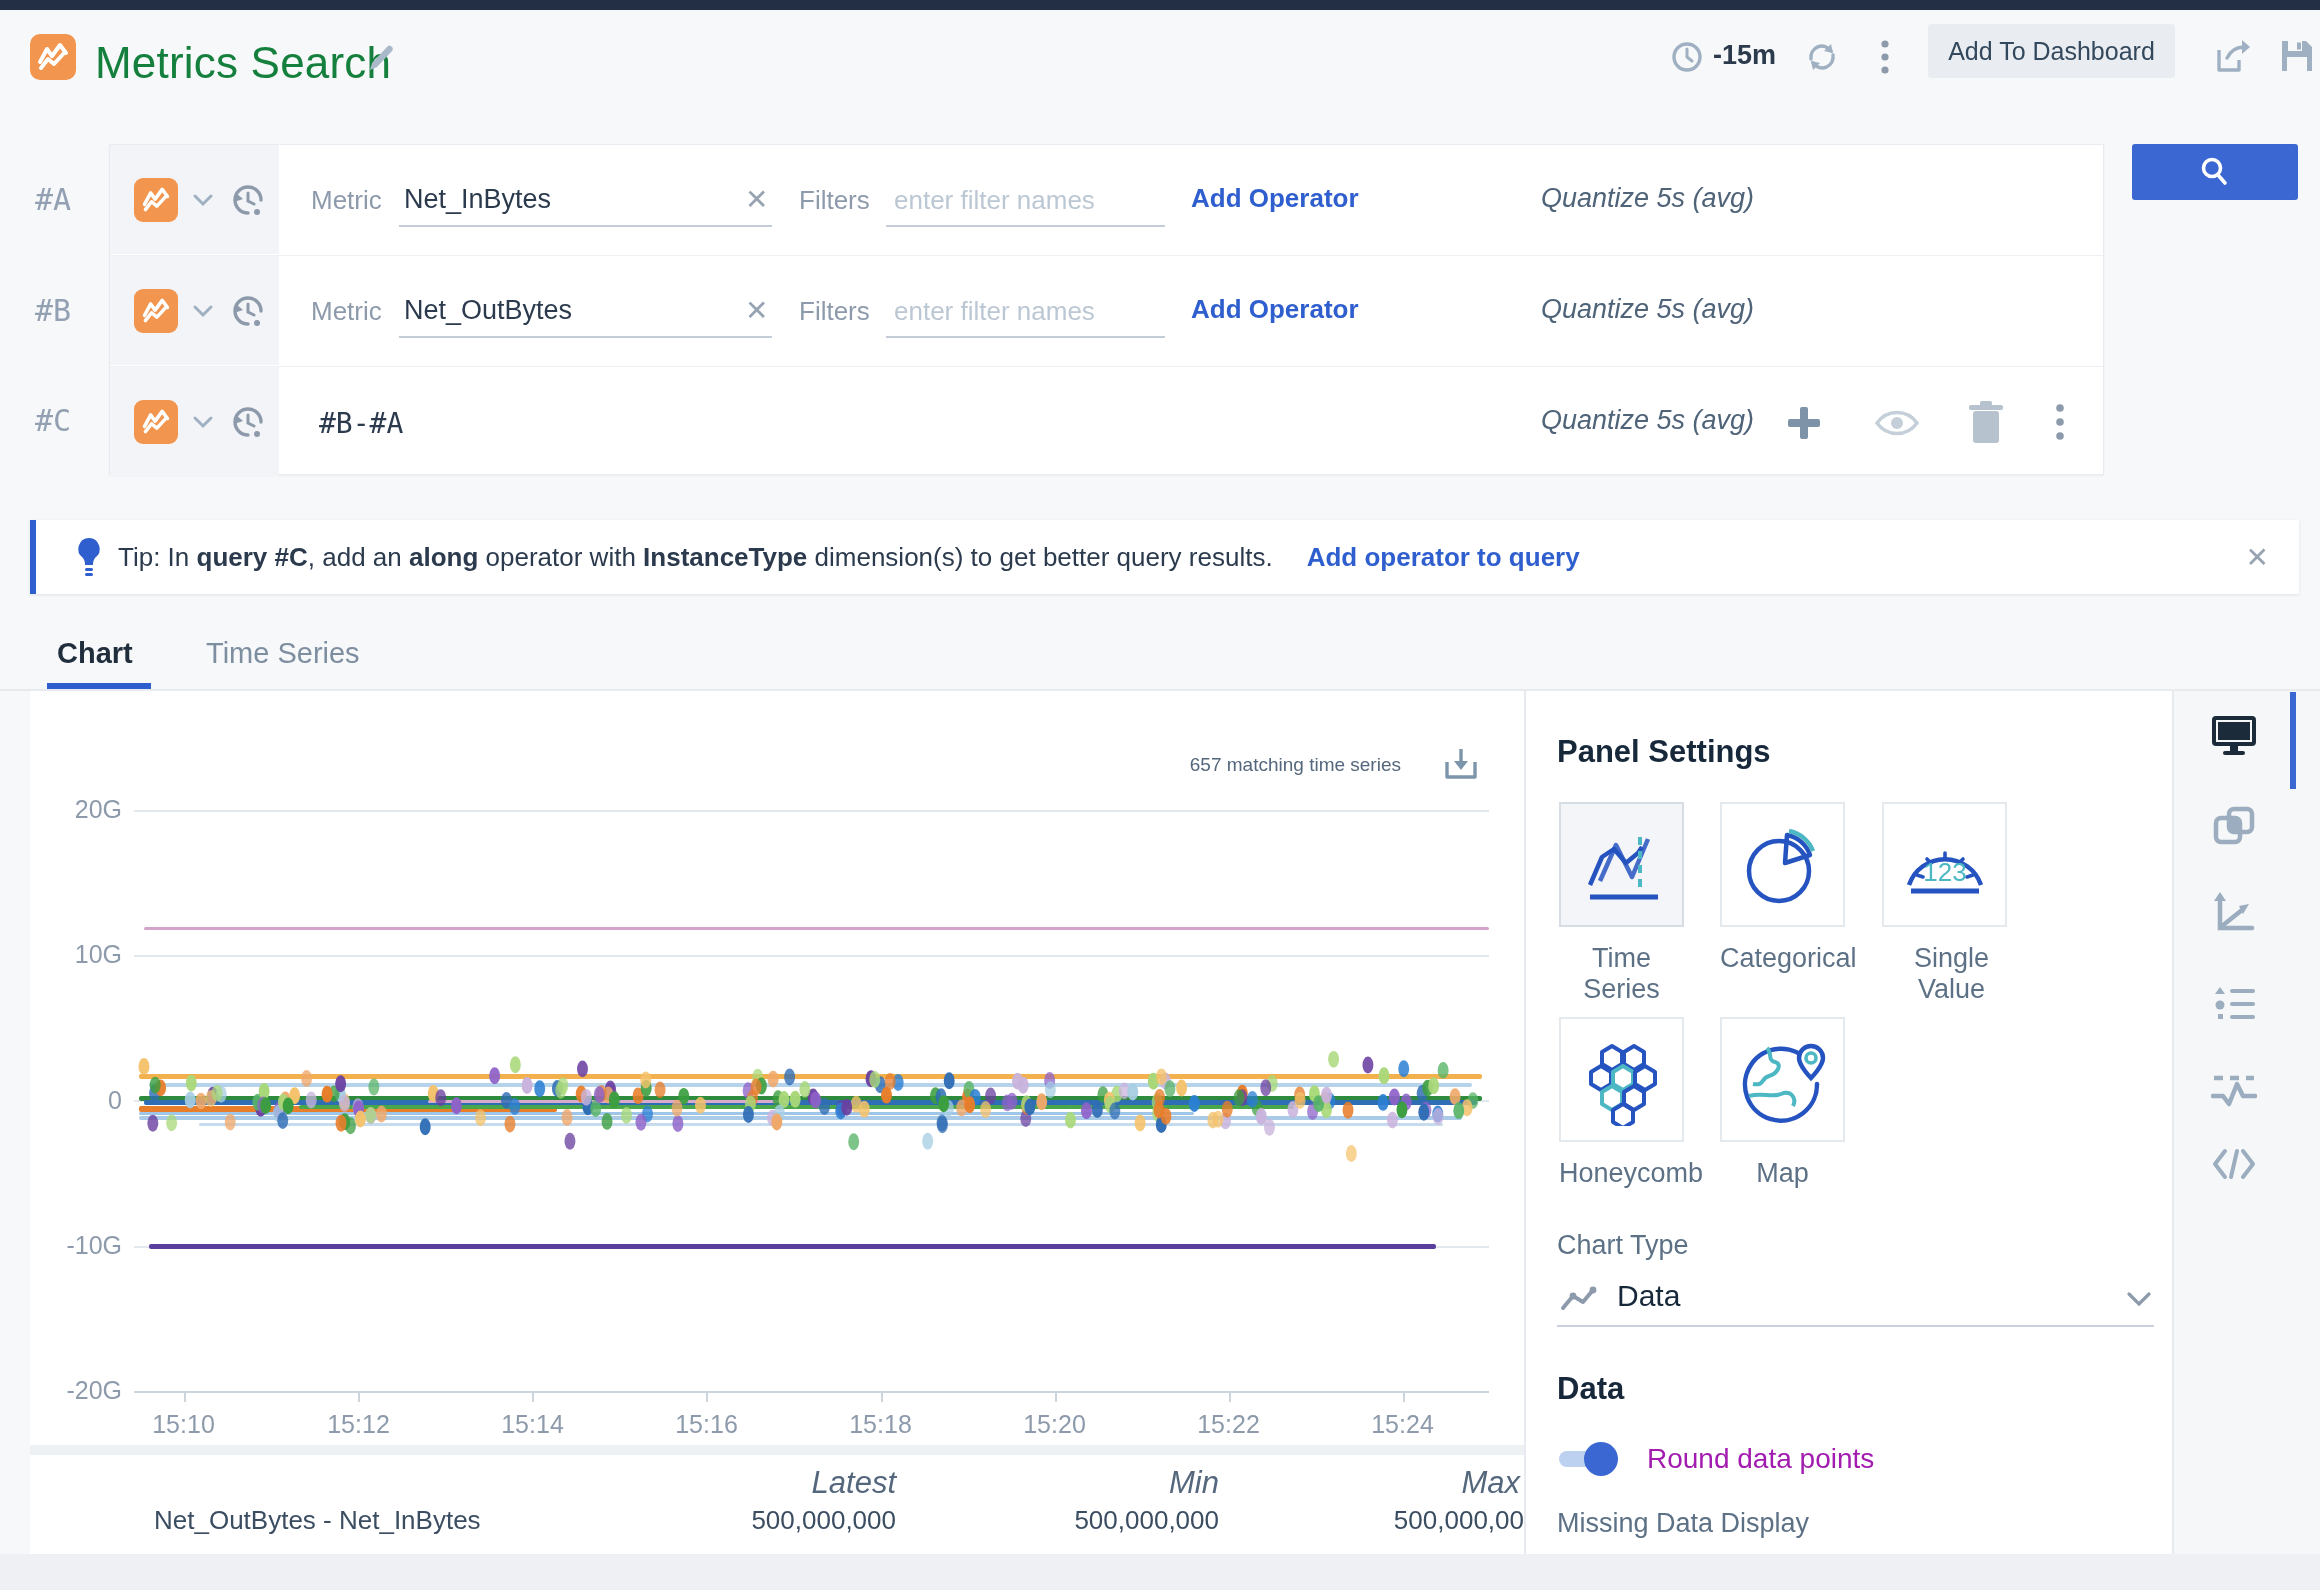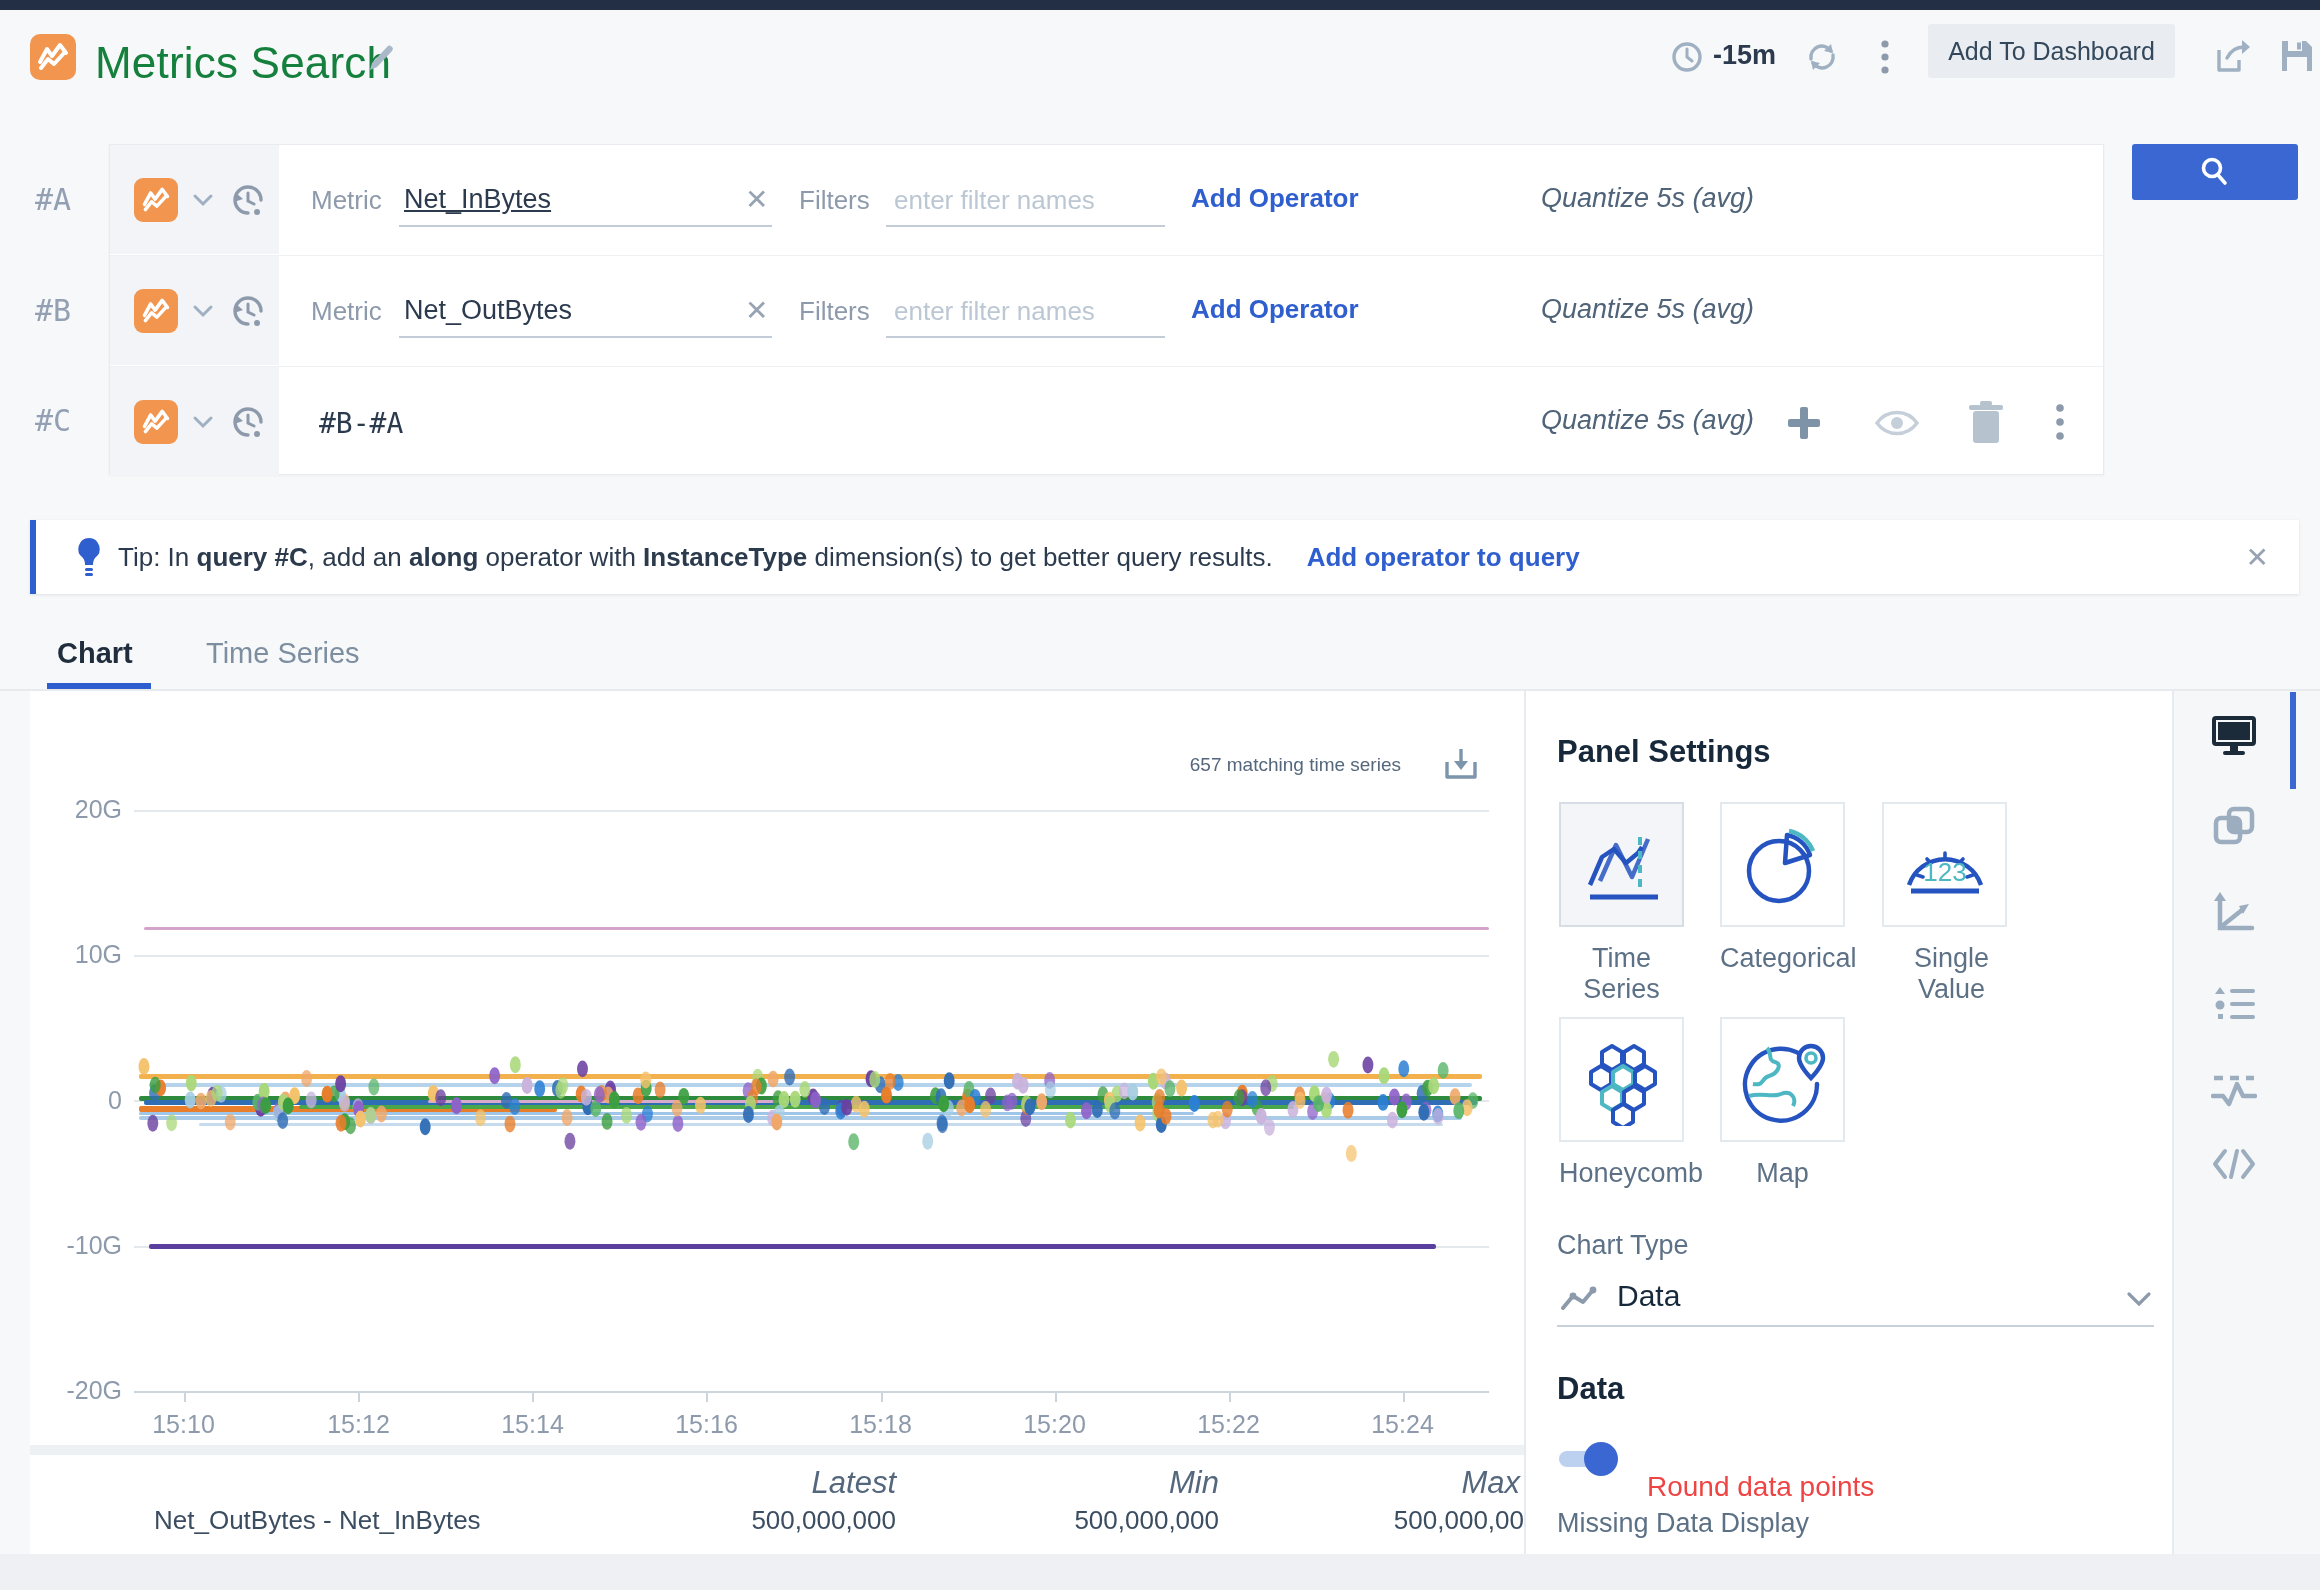--- a/index.html
+++ b/index.html
@@ -68,21 +68,21 @@
   
   .ps-title { font-size:31px; font-weight:bold; color:#17283a; }
   .tile { position:absolute; width:125px; height:125px; background:#fff; border:2px solid #e4e9ee; display:flex; align-items:center; justify-content:center; cursor:pointer; }
   .tile.selected { background:#f3f5f8; border-color:#d7dde4; }
   .tile-label { position:absolute; font-size:27px; color:#5d7186; text-align:center; }
   .sec-label { font-size:27px; color:#5d7186; }
   .select-value { font-size:30px; color:#17283a; }
   .select-underline { left:1557px; top:1325px; width:597px; height:2px; background:#c9d2dc; }
   .toggle-track { left:1559px; top:1451px; width:58px; height:16px; border-radius:8px; background:#bcd0f0; }
   .toggle-knob { left:1584px; top:1442px; width:34px; height:34px; border-radius:50%; background:#3a67d2; }
-  .toggle-label { font-size:28px; color:#ef4444;margin-top:28px; }
+  .toggle-label { font-size:28px; color:#a21caf; }
 
   
   .icon-strip { left:2172px; top:691px; width:148px; height:864px; background:#f5f7f9; border-left:2px solid #e7ebef; }
   .strip-active-bar { left:2290px; top:692px; width:6px; height:97px; background:#3a67d2; }
   .strip-ico { position:absolute; left:2210px; width:48px; height:48px; display:flex; align-items:center; justify-content:center; color:#9badbf; cursor:pointer; }
 </style>
 </head>
 <body>
 
 <div id="root">
@@ -147,21 +147,21 @@
             <polyline points="3,3 11,11 19,3" fill="none" stroke="#9fb0c2" stroke-width="3" stroke-linecap="round"></polyline>
           </svg>
         <svg width="40" height="40" viewBox="0 0 40 40">
           <path d="M33 20 A13 13 0 1 0 20 33" fill="none" stroke="#8d9aab" stroke-width="3.4" stroke-linecap="round"></path>
           <polygon points="8,13 6,22 15,19" fill="#8d9aab"></polygon>
           <polyline points="20,13 20,21 26,24" fill="none" stroke="#8d9aab" stroke-width="3" stroke-linecap="round"></polyline>
           <circle cx="29" cy="32" r="3" fill="#8d9aab"></circle>
         </svg>
       </div>
       <div class="abs field-label" style="left:201px; top:40px;">Metric</div>
-      <div class="abs field-value" style="left:294px; top:39px;text-decoration:underline;">Net_InBytes</div>
+      <div class="abs field-value" style="left:294px; top:39px;">Net_InBytes</div>
       <div class="field-underline" style="left:289px; top:80px; width:373px;"></div>
       <div class="abs x-clear" style="left:635px; top:38px;">✕</div>
       <div class="abs field-label" style="left:689px; top:40px;">Filters</div>
       <div class="abs placeholder" style="left:784px; top:40px;">enter filter names</div>
       <div class="field-underline" style="left:776px; top:80px; width:279px;"></div>
       <div class="abs link-blue" style="left:1081px; top:38px;">Add Operator</div>
       <div class="abs quantize" style="left:1431px; top:38px;">Quantize 5s (avg)</div>
     </div>
 
     <div class="qrow" style="top:110px;">

